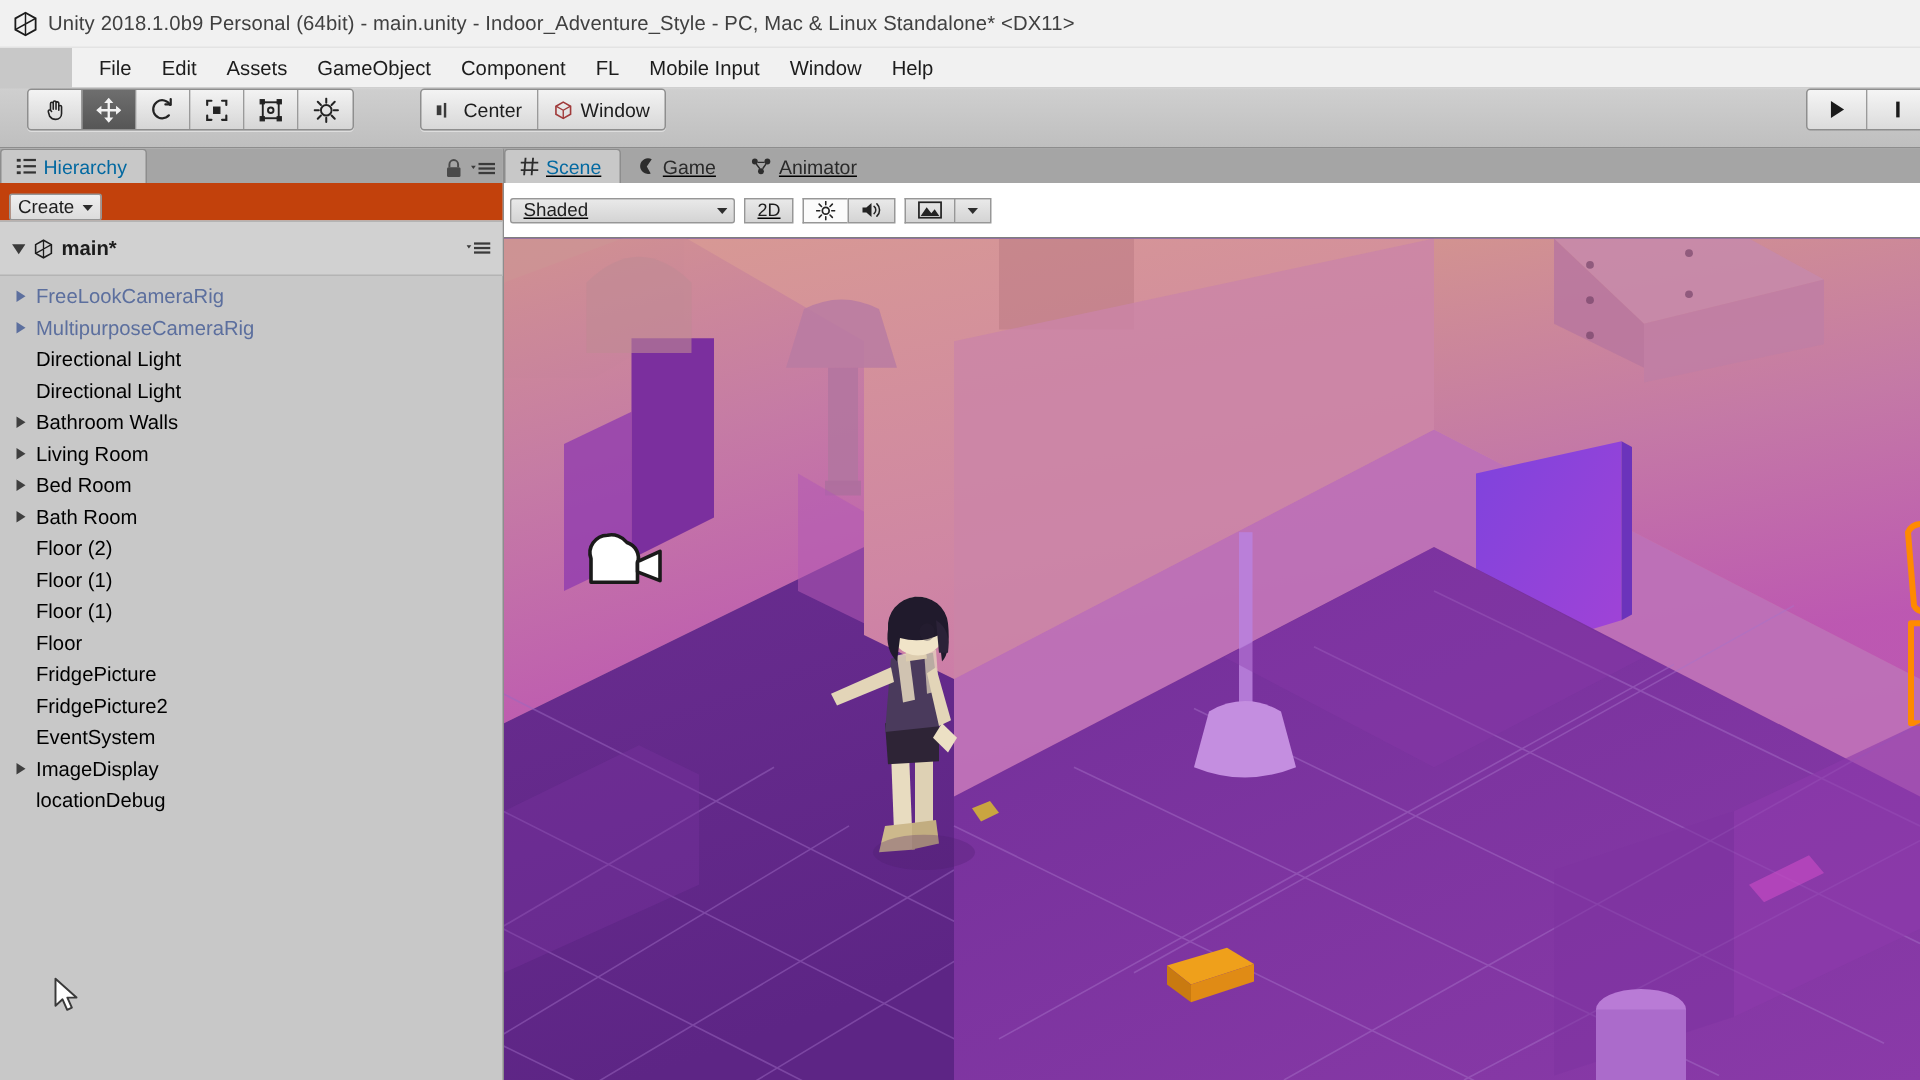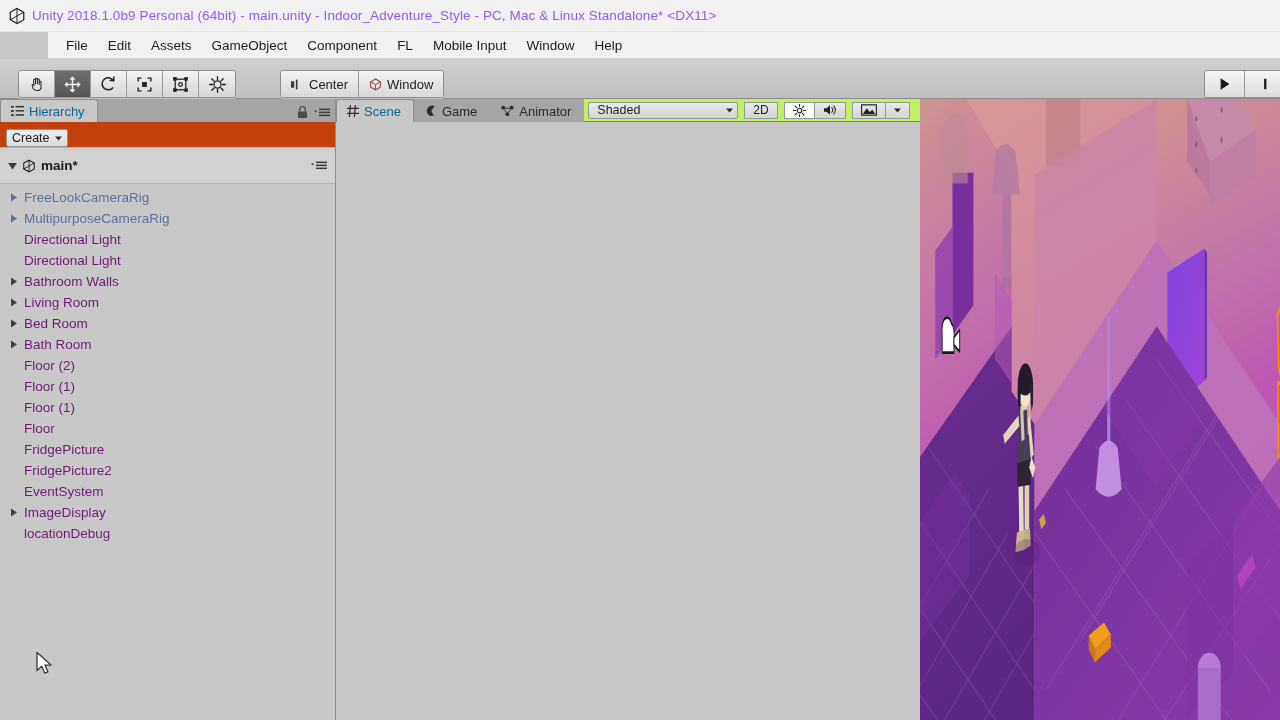--- a/index.html
+++ b/index.html
@@ -11,37 +11,37 @@
   }
   #app { position:relative; width:1280px; height:720px; }
 
   
   .titlebar {
     height:32px; background:#f1f1f1;
     display:flex; align-items:center; padding-left:8px;
     border-bottom:1px solid #e3e3e3;
   }
   .title-icon { width:18px; height:18px; margin-right:6px; flex:0 0 auto; }
-  .title-text { font-size:13.5px; color:#8b5cf6; white-space:nowrap; letter-spacing:.1px;text-align:center; }
+  .title-text { font-size:13.5px; color:#404040; white-space:nowrap; letter-spacing:.1px;text-align:center; }
 
   
   .menubar {
     height:27px; background:#f1f1f1; display:flex; align-items:center;
     padding-left:8px; border-bottom:1px solid #cfcfcf;margin-left:48px;
   }
   .menu-item {
     font-size:13.5px; color:#1c1c1c; padding:2px 10px; white-space:nowrap; cursor:default;
   }
 
   
   .toolbar {
     height:40px;
     background:linear-gradient(#cfcfcf,#bfbfbf);
     border-bottom:1px solid #8d8d8d;
-    display:flex; align-items:flex-end; position:relative;
+    display:flex; align-items:flex-start; position:relative;
   }
   .tool-group { display:flex; margin-left:18px; border:1px solid #8e8e8e; border-radius:3px; overflow:hidden;
     box-shadow:0 1px 0 rgba(255,255,255,.45); }
   .tool-btn {
     width:36px; height:26px; background:linear-gradient(#f3f3f3,#d6d6d6);
     border-right:1px solid #9a9a9a; display:flex; align-items:center; justify-content:center;
     cursor:default;
   }
   .tool-btn:last-child { border-right:none; }
   .tool-btn.active { background:linear-gradient(#6e6e6e,#565656); }
@@ -91,31 +91,31 @@
   .scene-root {
     height:37px; background:#d1d1d1; border-top:1px solid #b4b4b4; border-bottom:1px solid #b4b4b4;
     display:flex; align-items:center; padding-left:8px; gap:5px; position:relative;
   }
   .scene-root .name { font-size:13.5px; font-weight:bold; color:#1c1c1c; }
   .scene-root .row-menu { position:absolute; right:8px; display:flex; align-items:center; gap:4px; }
 
   .hier-list { flex:1; overflow:hidden; padding-top:3px; }
   .hier-row {
     height:21px; display:flex; align-items:center; padding-left:24px; font-size:13.5px;
-    color:#701a75; cursor:default; white-space:nowrap;
+    color:#000000; cursor:default; white-space:nowrap;
   }
   .hier-row.prefab { color:#5c6f9e; }
   .hier-row .tri { width:12px; margin-left:-14px; margin-right:2px; display:flex; align-items:center; }
   .hier-row .tri.empty { visibility:hidden; }
 
   
-  .scenepanel { flex:1; display:flex; flex-direction:row; position:relative; }
+  .scenepanel { flex:1; display:flex; flex-direction:column; position:relative;text-decoration:underline; }
   .scene-tabbar { height:23px; background:#a5a5a5; display:flex; align-items:flex-end; position:relative; }
   .scene-toolbar {
-    height:23px; background:#bef264; display:flex; align-items:center; gap:0px; padding:0 4px;
+    height:37px; background:#ffffff; display:flex; align-items:center; gap:0px; padding:0 4px;
     border-bottom:1px solid #7e7e7e;
   }
   .dd {
     height:17px; min-width:150px; background:linear-gradient(#e9e9e9,#d4d4d4); border:1px solid #979797;
     border-radius:2px; display:flex; align-items:center; justify-content:space-between;
     padding:0 4px 0 8px; font-size:12.5px; color:#1d1d1d; cursor:default; margin-right:6px;
   }
   .sbtn {
     height:17px; padding:0 8px; background:linear-gradient(#e9e9e9,#d4d4d4); border:1px solid #979797;
     display:flex; align-items:center; justify-content:center; font-size:12px; color:#1d1d1d; cursor:default;

